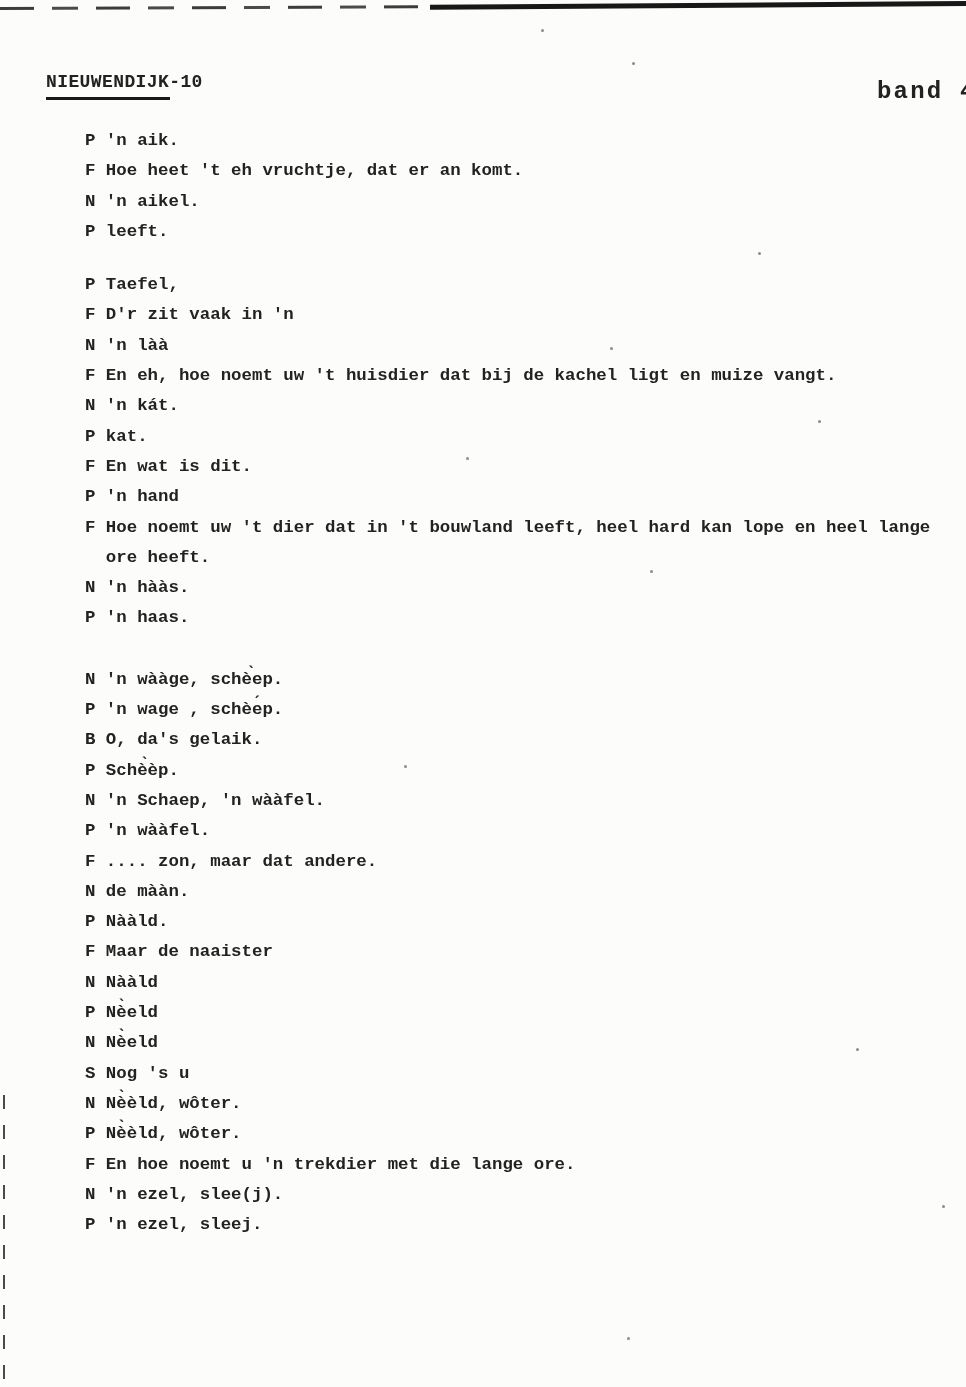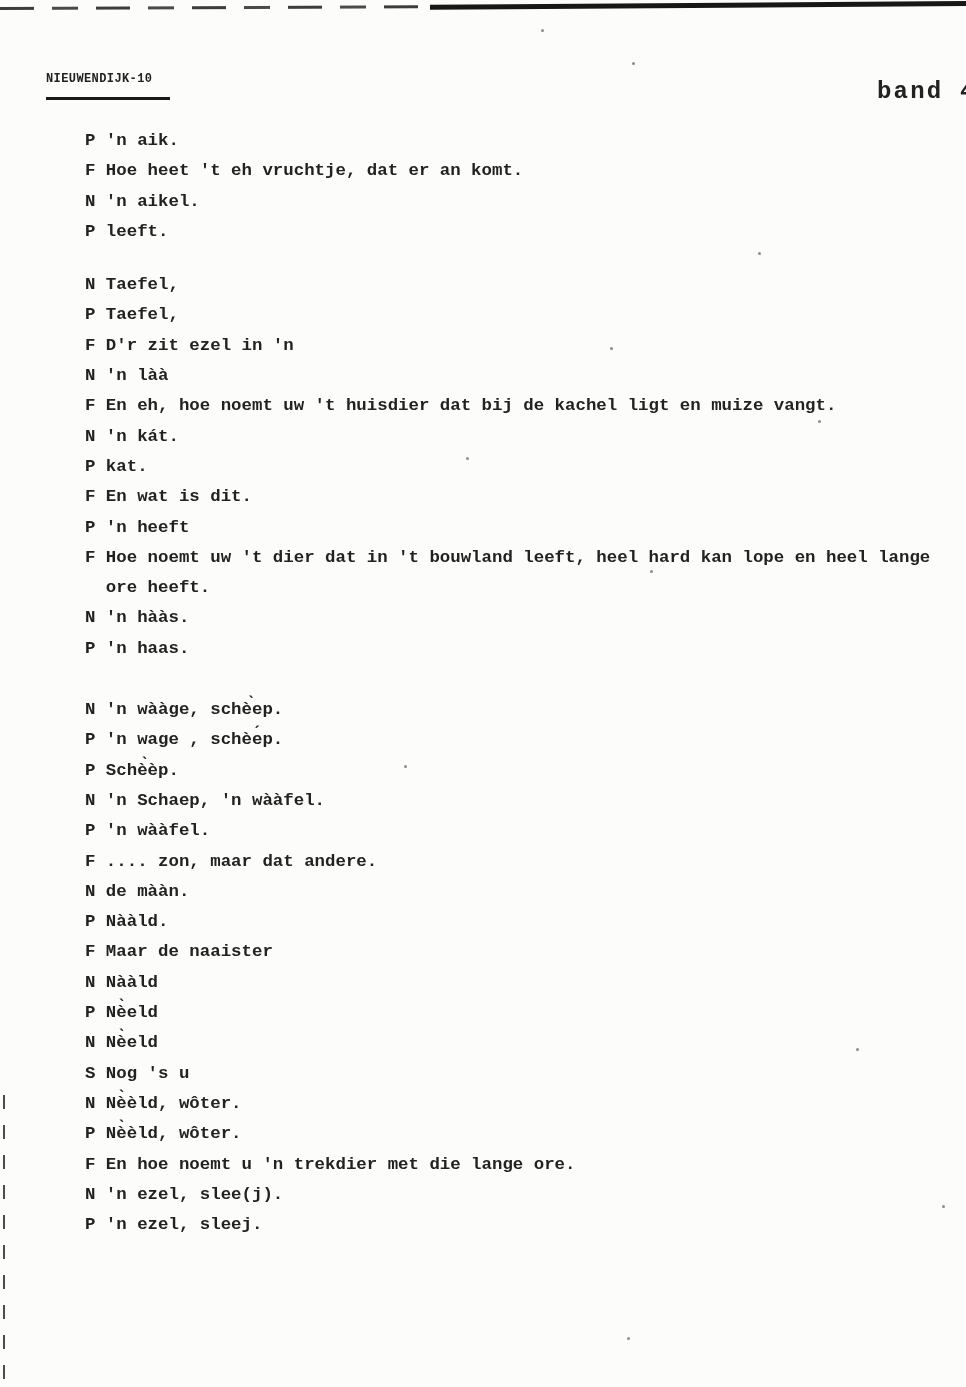--- a/index.html
+++ b/index.html
@@ -13,21 +13,21 @@
   .top-dash{position:absolute;top:7px;left:0;width:470px;height:3px;
     background:repeating-linear-gradient(90deg,#3c3c3c 0 34px,transparent 34px 52px,#4a4a4a 52px 78px,transparent 78px 96px);
     transform:rotate(-0.25deg);transform-origin:left center;}
   .top-solid{position:absolute;top:1px;left:430px;width:536px;height:5px;background:#171717;
     transform:rotate(-0.4deg);transform-origin:right center;}
   .margin-marks{position:absolute;left:3px;top:1095px;width:2px;height:292px;
     background:repeating-linear-gradient(180deg,#4a4a4a 0 14px,transparent 14px 30px);}
   .speck{position:absolute;width:3px;height:3px;border-radius:50%;background:#6f6f6f;opacity:.8;}
 
   
-  .title{position:absolute;left:46px;top:72px;font-size:12px;letter-spacing:.4px;white-space:pre;}
+  .title{position:absolute;left:46px;top:72px;font-size:18px;letter-spacing:.4px;white-space:pre;}
   .title-underline{position:absolute;left:46px;top:97px;width:124px;height:3px;background:#191919;}
   .band{position:absolute;left:833px;top:78px;font-size:24px;letter-spacing:2.2px;white-space:pre;margin-left:44px;}
 
   
   .transcript{position:absolute;left:85px;top:126px;width:880px;font-size:17.4px;}
   .block{margin:0;}
   .block:nth-child(2){margin-top:23px;}
   .block:nth-child(3){margin-top:31px;}
   .line{height:30.3px;line-height:30.3px;white-space:pre;position:relative;}
   .speaker{display:inline-block;width:2ch;}
@@ -57,37 +57,37 @@
 <div class="band">band 480</div>
 
 <div class="transcript">
     <div class="block">
       <div class="line"><span class="speaker">P</span><span class="ltext">'n aik.</span></div>
       <div class="line"><span class="speaker">F</span><span class="ltext">Hoe heet 't eh vruchtje, dat er an komt.</span></div>
       <div class="line"><span class="speaker">N</span><span class="ltext">'n aikel.</span></div>
       <div class="line"><span class="speaker">P</span><span class="ltext">leeft.</span></div>
     </div>
     <div class="block">
-      <div class="line"><span class="speaker">N</span><span class="ltext">Taefel,</span></div>
       <div class="line"><span class="speaker">P</span><span class="ltext">Taefel,</span></div>
-      <div class="line"><span class="speaker">F</span><span class="ltext">D'r zit ezel in 'n</span></div>
+      <div class="line"><span class="speaker">F</span><span class="ltext">D'r zit vaak in 'n</span></div>
       <div class="line"><span class="speaker">N</span><span class="ltext">'n làà</span></div>
       <div class="line"><span class="speaker">F</span><span class="ltext">En eh, hoe noemt uw 't huisdier dat bij de kachel ligt en muize vangt.</span></div>
       <div class="line"><span class="speaker">N</span><span class="ltext">'n kát.</span></div>
       <div class="line"><span class="speaker">P</span><span class="ltext">kat.</span></div>
       <div class="line"><span class="speaker">F</span><span class="ltext">En wat is dit.</span></div>
-      <div class="line"><span class="speaker">P</span><span class="ltext">'n heeft</span></div>
+      <div class="line"><span class="speaker">P</span><span class="ltext">'n hand</span></div>
       <div class="line"><span class="speaker">F</span><span class="ltext">Hoe noemt uw 't dier dat in 't bouwland leeft, heel hard kan lope en heel lange</span></div>
       <div class="line"><span class="speaker"></span><span class="ltext">ore heeft.</span></div>
       <div class="line"><span class="speaker">N</span><span class="ltext">'n hààs.</span></div>
       <div class="line"><span class="speaker">P</span><span class="ltext">'n haas.</span></div>
     </div>
     <div class="block">
       <div class="line"><span class="speaker">N</span><span class="ltext">'n wààge, schèep.<span class="fmark" style="left: 13.4ch;">ˋ</span></span></div>
       <div class="line"><span class="speaker">P</span><span class="ltext">'n wage , schèep.<span class="fmark" style="left: 14ch;">ˊ</span></span></div>
+      <div class="line"><span class="speaker">B</span><span class="ltext">O, da's gelaik.</span></div>
       <div class="line"><span class="speaker">P</span><span class="ltext">Schèèp.<span class="fmark" style="left: 3.2ch;">ˋ</span></span></div>
       <div class="line"><span class="speaker">N</span><span class="ltext">'n Schaep, 'n wààfel.</span></div>
       <div class="line"><span class="speaker">P</span><span class="ltext">'n wààfel.</span></div>
       <div class="line"><span class="speaker">F</span><span class="ltext">.... zon, maar dat andere.</span></div>
       <div class="line"><span class="speaker">N</span><span class="ltext">de mààn.</span></div>
       <div class="line"><span class="speaker">P</span><span class="ltext">Nààld.</span></div>
       <div class="line"><span class="speaker">F</span><span class="ltext">Maar de naaister</span></div>
       <div class="line"><span class="speaker">N</span><span class="ltext">Nààld</span></div>
       <div class="line"><span class="speaker">P</span><span class="ltext">Nèeld<span class="fmark" style="left: 1ch;">ˋ</span></span></div>
       <div class="line"><span class="speaker">N</span><span class="ltext">Nèeld<span class="fmark" style="left: 1ch;">ˋ</span></span></div>

